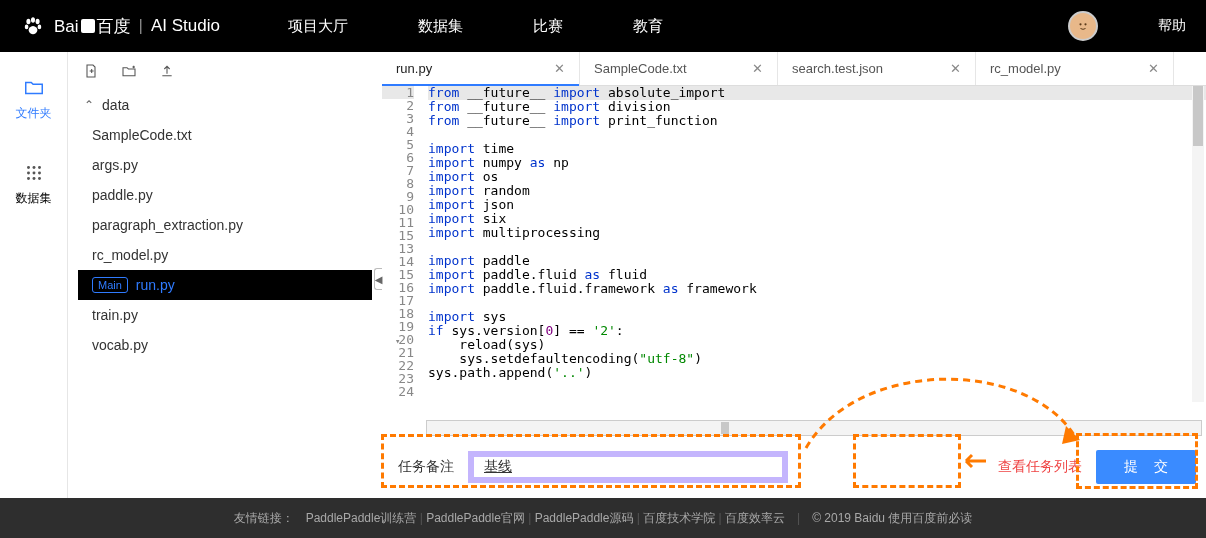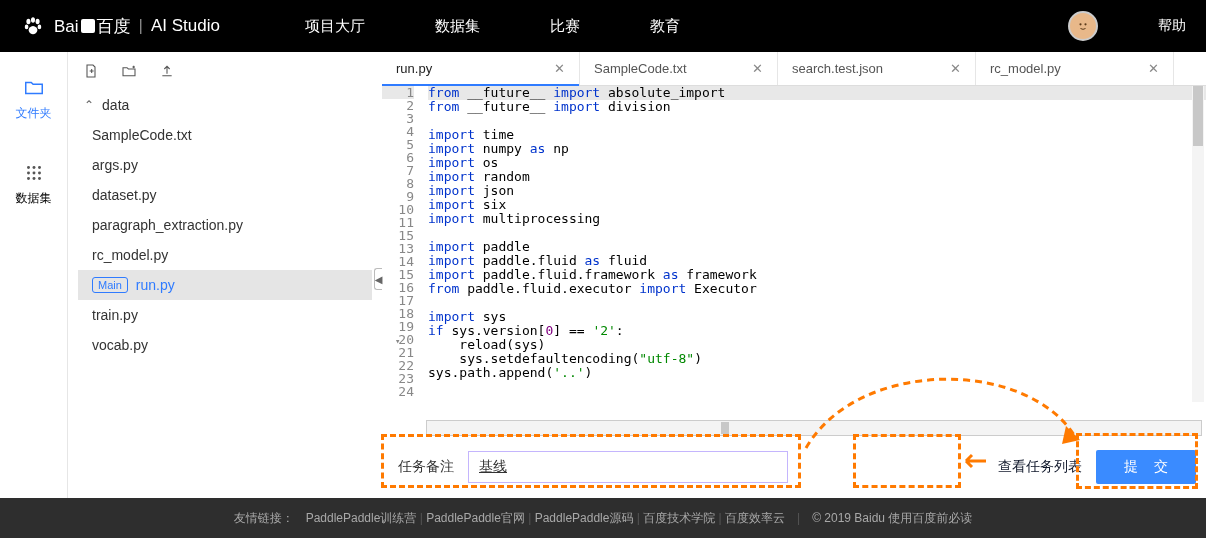--- a/index.html
+++ b/index.html
@@ -1,37 +1,37 @@
 <!DOCTYPE html>
 <html><head>
 <meta charset="utf-8">
 <style>
 * { margin:0; padding:0; box-sizing:border-box; }
 body { font-family:-apple-system,"Microsoft YaHei",Arial,sans-serif; font-size:13px; background:#fff; width:1206px; height:538px; overflow:hidden; position:relative; }
 .header { background:#000; height:52px; display:flex; align-items:center; color:#fff; padding:0 20px; }
 .logo { display:flex; align-items:center; gap:8px; font-size:17px; font-weight:500; }
 .logo-mark { width:26px; height:26px; display:flex; align-items:center; justify-content:center; }
-.nav { display:flex; gap:70px; margin-left:85px; font-size:15px; }
+.nav { display:flex; gap:70px; margin-left:68px; font-size:15px; }
 .nav-item { color:#fff; cursor:pointer; }
 .spacer { flex:1; }
 .avatar { width:30px; height:30px; border-radius:50%; background:#e8b88a; border:2px solid #ccc; display:flex; align-items:center; justify-content:center; font-size:18px; }
 .help { margin-left:60px; font-size:14px; }
 .body { display:flex; height:446px; }
 .iconbar { width:68px; border-right:1px solid #e6e6e6; display:flex; flex-direction:column; align-items:center; padding-top:25px; gap:40px; }
 .iconbar-item { display:flex; flex-direction:column; align-items:center; gap:6px; font-size:12px; cursor:pointer; }
 .iconbar-item.active { color:#2f7bff; }
 .iconbar-item .ic { width:22px; height:22px; }
 .filepanel { width:314px; display:flex; flex-direction:column; }
 .file-toolbar { height:38px; display:flex; align-items:center; gap:22px; padding-left:15px; border-bottom:0; }
 .tool-ic { width:16px; height:16px; cursor:pointer; color:#555; }
 .file-tree { padding:0 10px; }
 .tree-row { height:30px; display:flex; align-items:center; gap:8px; cursor:pointer; font-size:14px; padding-left:6px; color:#333; }
 .tree-row .caret { font-size:12px; color:#666; }
 .tree-row.child { padding-left:14px; }
-.tree-row.selected { color:#2f7bff; background:#e5e5e5;text-align:center; }
+.tree-row.selected { color:#2f7bff; background:#000000;text-align:center; }
 .badge { border:1px solid #2f7bff; color:#2f7bff; border-radius:3px; font-size:11px; padding:1px 5px; }
 .editor { flex:1; display:flex; flex-direction:column; position:relative; }
 .tabs { display:flex; height:34px; border-bottom:1px solid #ddd; }
 .tab { width:198px; display:flex; align-items:center; padding:0 14px; border-right:1px solid #e6e6e6; cursor:pointer; font-size:13px; color:#555; position:relative; }
 .tab.active { color:#222; }
 .tab.active::after { content:""; position:absolute; left:0; right:0; bottom:-1px; height:2px; background:#2f7bff; }
 .tab .x { margin-left:auto; color:#888; font-size:13px; }
 .code-area { flex:1; display:flex; font-family:Consolas,Menlo,monospace; font-size:13px; line-height:13px; overflow:hidden; position:relative; }
 .gutter-wrap { width:40px; background:#fff; }
 .gutter { text-align:right; color:#888; padding-right:8px; }
@@ -46,22 +46,22 @@
 .str { color:#008800; }
 .num { color:#800080; }
 .id { color:#000; }
 .scroll-h { height:16px; border:1px solid #ccc; margin:0 4px 0 44px; position:relative; background:#f4f4f4; }
 .scroll-h .thumb { position:absolute; left:38%; top:1px; height:12px; width:8px; background:#c8c8c8; }
 .scroll-v { position:absolute; right:2px; top:0; bottom:18px; width:12px; background:#f4f4f4; }
 .scroll-v .thumb { position:absolute; top:0; left:1px; width:10px; height:60px; background:#c8c8c8; }
 .handle { position:absolute; left:374px; top:268px; width:8px; height:22px; border:1px solid #bbb; border-right:none; display:flex; align-items:center; justify-content:center; font-size:10px; color:#666; background:#fff; cursor:pointer; border-radius:3px 0 0 3px; }
 .bottom-bar { height:62px; display:flex; align-items:center; padding:0 10px 0 16px; gap:14px; position:relative; }
 .label { font-size:14px; color:#333; }
-.input { width:320px; height:32px; border:1px solid #c4b5fd; padding:0 10px; font-size:14px; color:#333;text-decoration:underline; }
-.link { color:#0f172a; font-size:14px; cursor:pointer; }
+.input { width:320px; height:32px; border:6px solid #c4b5fd; padding:0 10px; font-size:14px; color:#333;text-decoration:underline; }
+.link { color:#ef4444; font-size:14px; cursor:pointer; }
 .btn { height:34px; padding:0 28px; border:none; cursor:pointer; font-size:14px; border-radius:2px; }
 .btn.gray { background:#cfcfcf; color:#fff; }
 .btn.blue { background:#3a8bff; color:#fff; letter-spacing:6px; padding:0 22px 0 28px; }
 .anno { position:absolute; border:3px dashed #ff7a00; pointer-events:none; z-index:50; }
 .footer { position:absolute; left:0; right:0; bottom:0; height:40px; background:#2e2e2e; color:#a8a8a8; display:flex; align-items:center; justify-content:center; font-size:12px; gap:12px; }
 .footer .sep { color:#555; }
 svg.curve { position:absolute; z-index:49; pointer-events:none; }
 </style>
 </head>
 <body>
@@ -148,21 +148,21 @@
         <span>data</span>
       </div>
       <div id="tree-files">
           <div class="tree-row child">
             <span>SampleCode.txt</span>
           </div>
           <div class="tree-row child">
             <span>args.py</span>
           </div>
           <div class="tree-row child">
-            <span>dataset.py</span>
+            <span>paddle.py</span>
           </div>
           <div class="tree-row child">
             <span>paragraph_extraction.py</span>
           </div>
           <div class="tree-row child">
             <span>rc_model.py</span>
           </div>
           <div class="tree-row child selected">
             <span class="badge">Main</span>
             <span>run.py</span>
@@ -221,33 +221,33 @@
             <div class="g fold"><span class="arrow">▾</span>20</div>
             <div class="g">21</div>
             <div class="g">22</div>
             <div class="g">23</div>
             <div class="g">24</div>
           </div>
         </div>
       <div class="code" id="code">
           <div class="ln hl"><span class="kw">from</span><span class="id"> __future__ </span><span class="kw">import</span><span class="id"> absolute_import</span></div>
           <div class="ln"><span class="kw">from</span><span class="id"> __future__ </span><span class="kw">import</span><span class="id"> division</span></div>
+          <div class="ln"><span class="kw">from</span><span class="id"> __future__ </span><span class="kw">import</span><span class="id"> print_function</span></div>
           <div class="ln"></div>
           <div class="ln"><span class="kw">import</span><span class="id"> time</span></div>
           <div class="ln"><span class="kw">import</span><span class="id"> numpy </span><span class="kw">as</span><span class="id"> np</span></div>
           <div class="ln"><span class="kw">import</span><span class="id"> os</span></div>
           <div class="ln"><span class="kw">import</span><span class="id"> random</span></div>
           <div class="ln"><span class="kw">import</span><span class="id"> json</span></div>
           <div class="ln"><span class="kw">import</span><span class="id"> six</span></div>
           <div class="ln"><span class="kw">import</span><span class="id"> multiprocessing</span></div>
           <div class="ln"></div>
           <div class="ln"><span class="kw">import</span><span class="id"> paddle</span></div>
           <div class="ln"><span class="kw">import</span><span class="id"> paddle.fluid </span><span class="kw">as</span><span class="id"> fluid</span></div>
           <div class="ln"><span class="kw">import</span><span class="id"> paddle.fluid.framework </span><span class="kw">as</span><span class="id"> framework</span></div>
-          <div class="ln"><span class="kw">from</span><span class="id"> paddle.fluid.executor </span><span class="kw">import</span><span class="id"> Executor</span></div>
           <div class="ln"></div>
           <div class="ln"><span class="kw">import</span><span class="id"> sys</span></div>
           <div class="ln"><span class="kw">if</span><span class="id"> sys.version[</span><span class="num">0</span><span class="id">] == </span><span class="str">'2'</span><span class="id">:</span></div>
           <div class="ln"><span class="id">    reload(sys)</span></div>
           <div class="ln"><span class="id">    sys.setdefaultencoding(</span><span class="str">"utf-8"</span><span class="id">)</span></div>
           <div class="ln"><span class="id">sys.path.append(</span><span class="str">'..'</span><span class="id">)</span></div>
           <div class="ln"></div>
         </div>
       <div class="scroll-v">
           <div class="thumb"></div>

